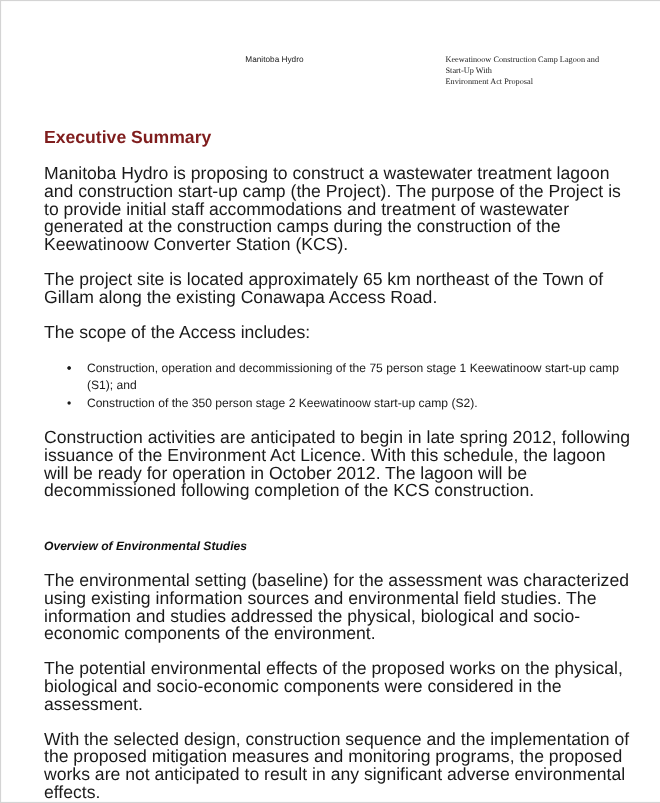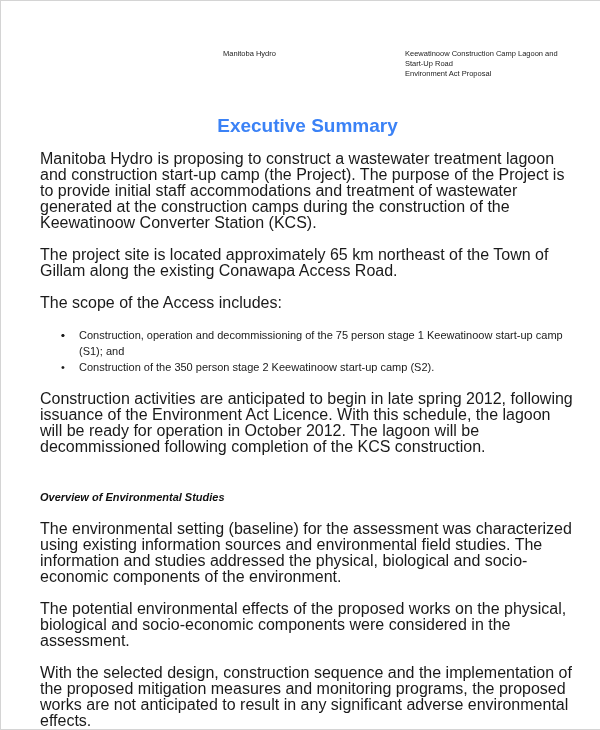--- a/index.html
+++ b/index.html
@@ -34,34 +34,33 @@
     }
     .header-right {
       position: absolute;
       left: 404px;
       top: 48px;
       font-size: 7.5px;
       line-height: 10px;
       color: #222;
       width: 180px;
     }
-    .header-right div { white-space: nowrap; }
+    .header-right div { white-space: nowrap; font-family: Liberation Serif, serif; }
     .content {
       position: absolute;
       left: 39px;
       top: 114px;
       width: 535px;
     }
     h1.title {
-      font-size: 19px;
+      font-size: 16px;
       font-weight: bold;
       margin: 0 0 14px 0;
       line-height: 22px;
-      color: #3b82f6;
-      text-align: center;
+      color: #7f1d1d;
     }
     p.para {
       font-size: 16px;
       line-height: 16px;
       margin: 0 0 16px 0;
       color: #1a1a1a;
     }
     ul.scope-list {
       list-style: none;
       margin: 0 0 16px 0;
@@ -91,21 +90,21 @@
   </style>
 </head>
 <body>
 
 <div class="page">
 
   <div class="header-left">Manitoba Hydro</div>
 
   <div class="header-right">
     <div>Keewatinoow Construction Camp Lagoon and</div>
-    <div>Start-Up Road</div>
+    <div>Start-Up With</div>
     <div>Environment Act Proposal</div>
   </div>
 
   <div class="content">
     <h1 class="title">Executive Summary</h1>
 
     <p class="para">Manitoba Hydro is proposing to construct a wastewater treatment lagoon and construction start-up camp (the Project). The purpose of the Project is to provide initial staff accommodations and treatment of wastewater generated at the construction camps during the construction of the Keewatinoow Converter Station (KCS).</p>
 
     <p class="para">The project site is located approximately 65 km northeast of the Town of Gillam along the existing Conawapa Access Road.</p>
 

